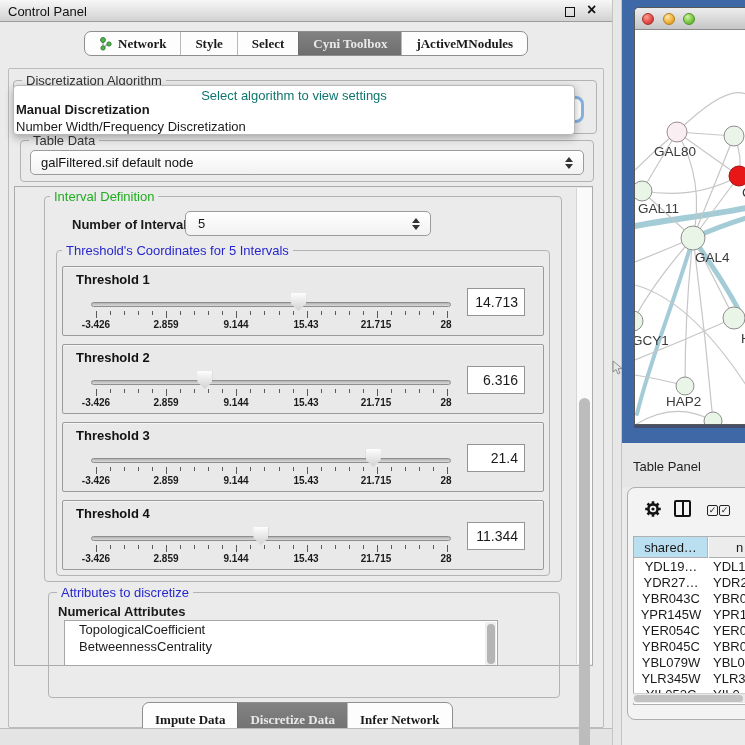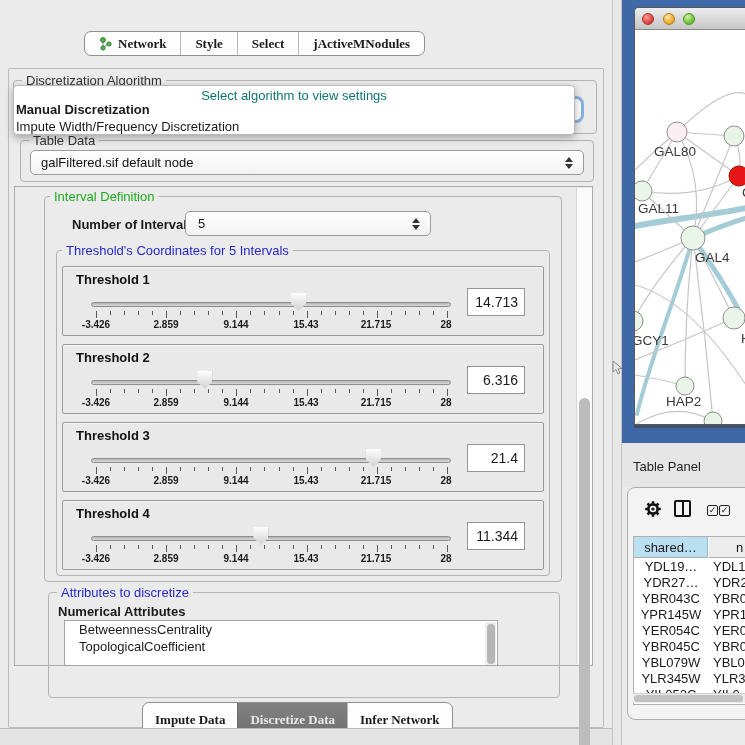--- a/index.html
+++ b/index.html
@@ -110,54 +110,62 @@
   .tc2 { position:absolute; left:79px; width:41px; overflow:hidden; }
   #hscroll { left:633px; top:693px; width:112px; height:10px; background:#ebebeb; border-top:1px solid #cfcfcf; z-index:4; }
   #hscroll-thumb { left:1px; top:1px; width:109px; height:7px; background:#c2c2c2; border-radius:4px; }
 
   #cursor { left:612px; top:360px; z-index:50; }
 </style>
 </head>
 <body>
 
 <div class="abs" id="cp">
+  <div class="abs" id="cp-titlebar">
+    <span class="abs" id="cp-title">Control Panel</span>
+    <span class="abs" id="float-btn"></span>
+    <span class="abs" id="close-btn">×</span>
+  </div>
 
   <div class="abs segbar" id="top-tabs">
       <div class="seg">
         <svg class="nicon" width="13" height="14" viewBox="0 0 13 14">
           <path d="M4,3.5 L4,10.5 M4,10.5 L9,7" stroke="#9a9a9a" stroke-width="1.2" fill="none"></path>
           <circle cx="4" cy="3" r="2.4" fill="#4db84d" stroke="#2e7d2e"></circle>
           <circle cx="4" cy="11" r="2.1" fill="#4db84d" stroke="#2e7d2e"></circle>
           <circle cx="10" cy="7" r="2.1" fill="#4db84d" stroke="#2e7d2e"></circle>
         </svg>
         <span>Network</span>
       </div>
       <div class="seg">
         <span>Style</span>
       </div>
       <div class="seg">
         <span>Select</span>
       </div>
+      <div class="seg sel">
+        <span>Cyni Toolbox</span>
+      </div>
       <div class="seg">
         <span>jActiveMNodules</span>
       </div>
     </div>
 
   <div class="abs gbox" id="outer-panel"></div>
 
   <div class="abs gbox" id="algo-group">
     <span class="legend dark">Discretization Algorithm</span>
   </div>
   <div class="abs" id="algo-combo"></div>
 
   <div class="abs" id="popup">
     <div class="abs" id="popup-prompt">Select algorithm to view settings</div>
     <div id="popup-options">
         <div class="popup-item b" style="top: 16px;">Manual Discretization</div>
-        <div class="popup-item" style="top: 33px;">Impute Width/Frequency Discretization</div>
+        <div class="popup-item" style="top: 33px;">Number Width/Frequency Discretization</div>
       </div>
   </div>
 
   <div class="abs gbox" id="tabledata-group">
     <span class="legend dark">Table Data</span>
   </div>
   <div class="abs combo" id="tabledata-combo">
     <span>galFiltered.sif default node</span>
     <span class="stepper">
         <span class="arrow-up"></span>
@@ -343,22 +351,22 @@
         <div class="tvalue">11.344</div>
       </div>
     </div>
 
   <div class="abs gbox" id="attr-group">
     <span class="legend blue">Attributes to discretize</span>
   </div>
   <span class="abs" id="attr-heading">Numerical Attributes</span>
   <div class="abs" id="attr-list">
     <div id="attr-items">
+        <div class="attr-item">TopologicalCoefficient</div>
         <div class="attr-item">BetweennessCentrality</div>
-        <div class="attr-item">TopologicalCoefficient</div>
       </div>
     <div id="attr-scroll">
         <div id="attr-thumb"></div>
       </div>
   </div>
 
 
   <div class="abs segbar" id="bottom-tabs">
       <div class="seg">
         <span>Impute Data</span>

